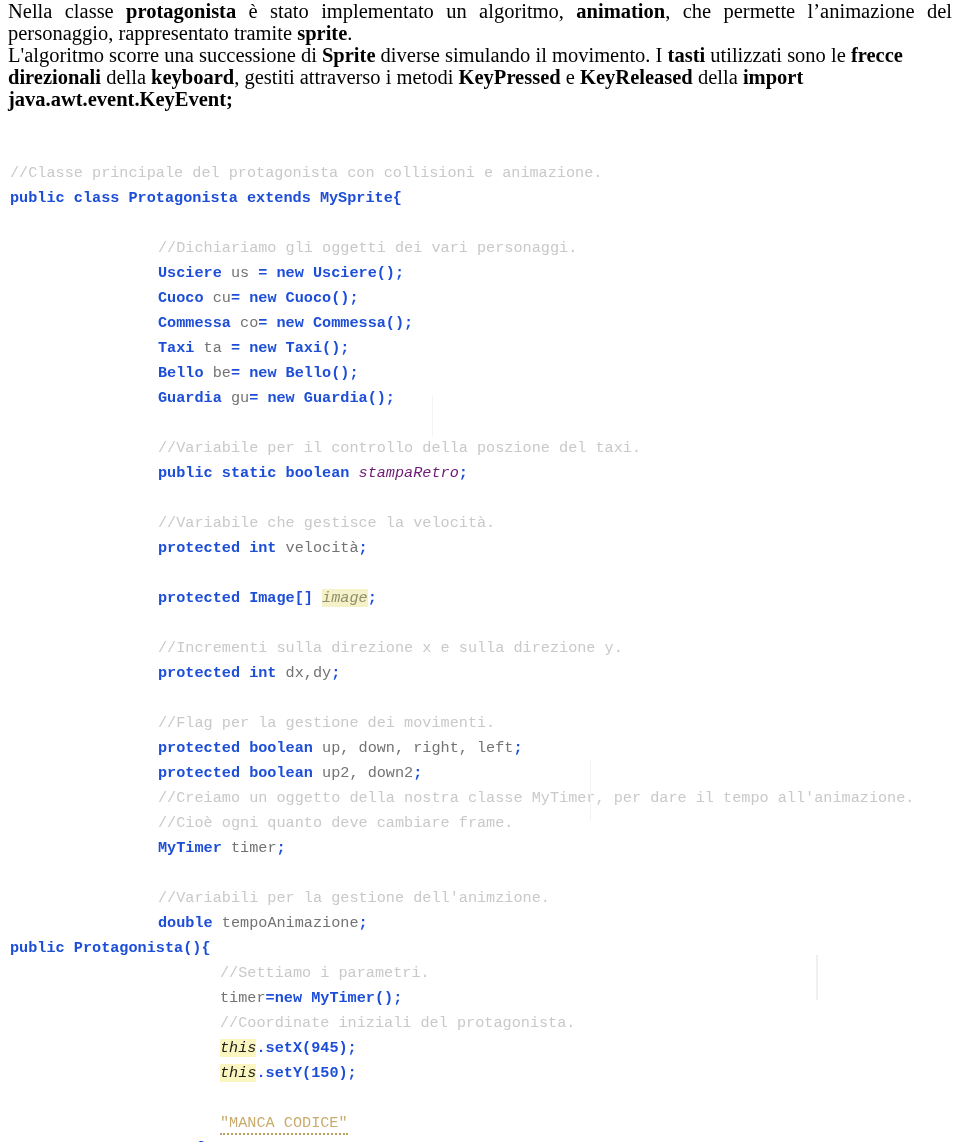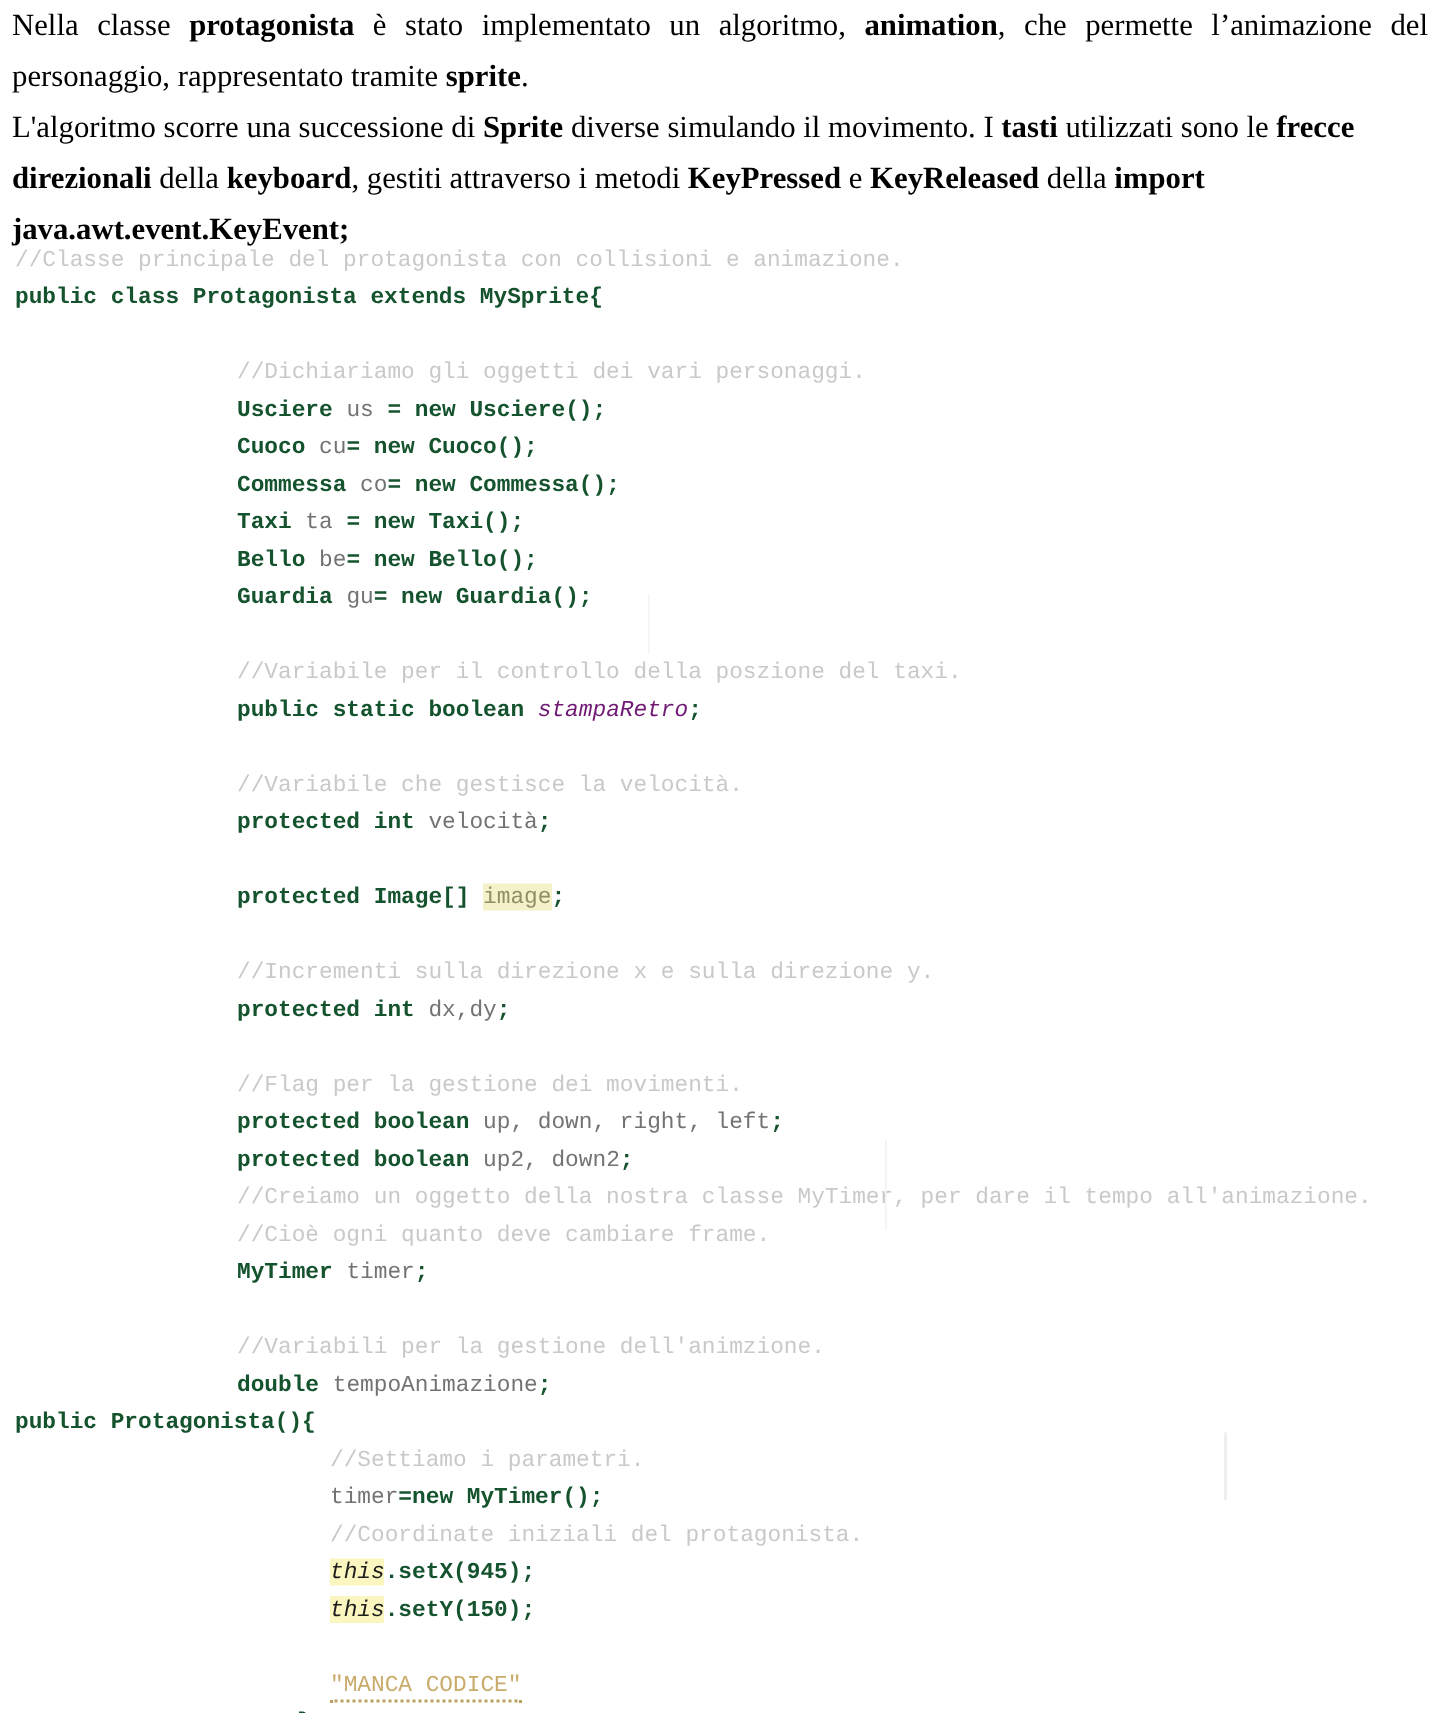--- a/index.html
+++ b/index.html
@@ -18,21 +18,21 @@
   }
 
   
   .prose {
     position: absolute;
     left: 8px;
     top: 0px;
     width: 944px;
     font-family: "Liberation Serif", serif;
     font-size: 20.5px;
-    line-height: 34px;
+    line-height: 22px;
     color: #000000;
     text-align: justify;
     text-justify: inter-word;
   }
   .prose p {
     margin: 0;
     padding: 0;
   }
   .prose b { font-weight: bold; }
   .nojust { text-align: left; }
@@ -50,26 +50,26 @@
     letter-spacing: 0px;
   }
   .code .ln {
     display: block;
     height: 25px;
     white-space: pre;
   }
   .code .ln.blank { color: transparent; }
 
   
-  .kw   { color: #14532d; font-weight: bold; }
+  .kw   { color: #1d4ed8; font-weight: bold; }
   .cmt  { color: #c9c9c9; }
   .var  { color: #737373; }
   .vari { color: #701a75; font-style: italic; }
   .hl   { background: #fbf6bf; color: #1c1c1c; font-style: italic; }
-  .hlv  { background: #f5f1c8; color: #8f8f6a; }
+  .hlv  { background: #f5f1c8; color: #8f8f6a; font-style: italic; }
   .manca{
     color: #c9ab6b;
     border-bottom: 2px dotted #b9a05e;
     padding-bottom: 1px;
   }
 
   
   .streak {
     position: absolute;
     background: #efefef;

